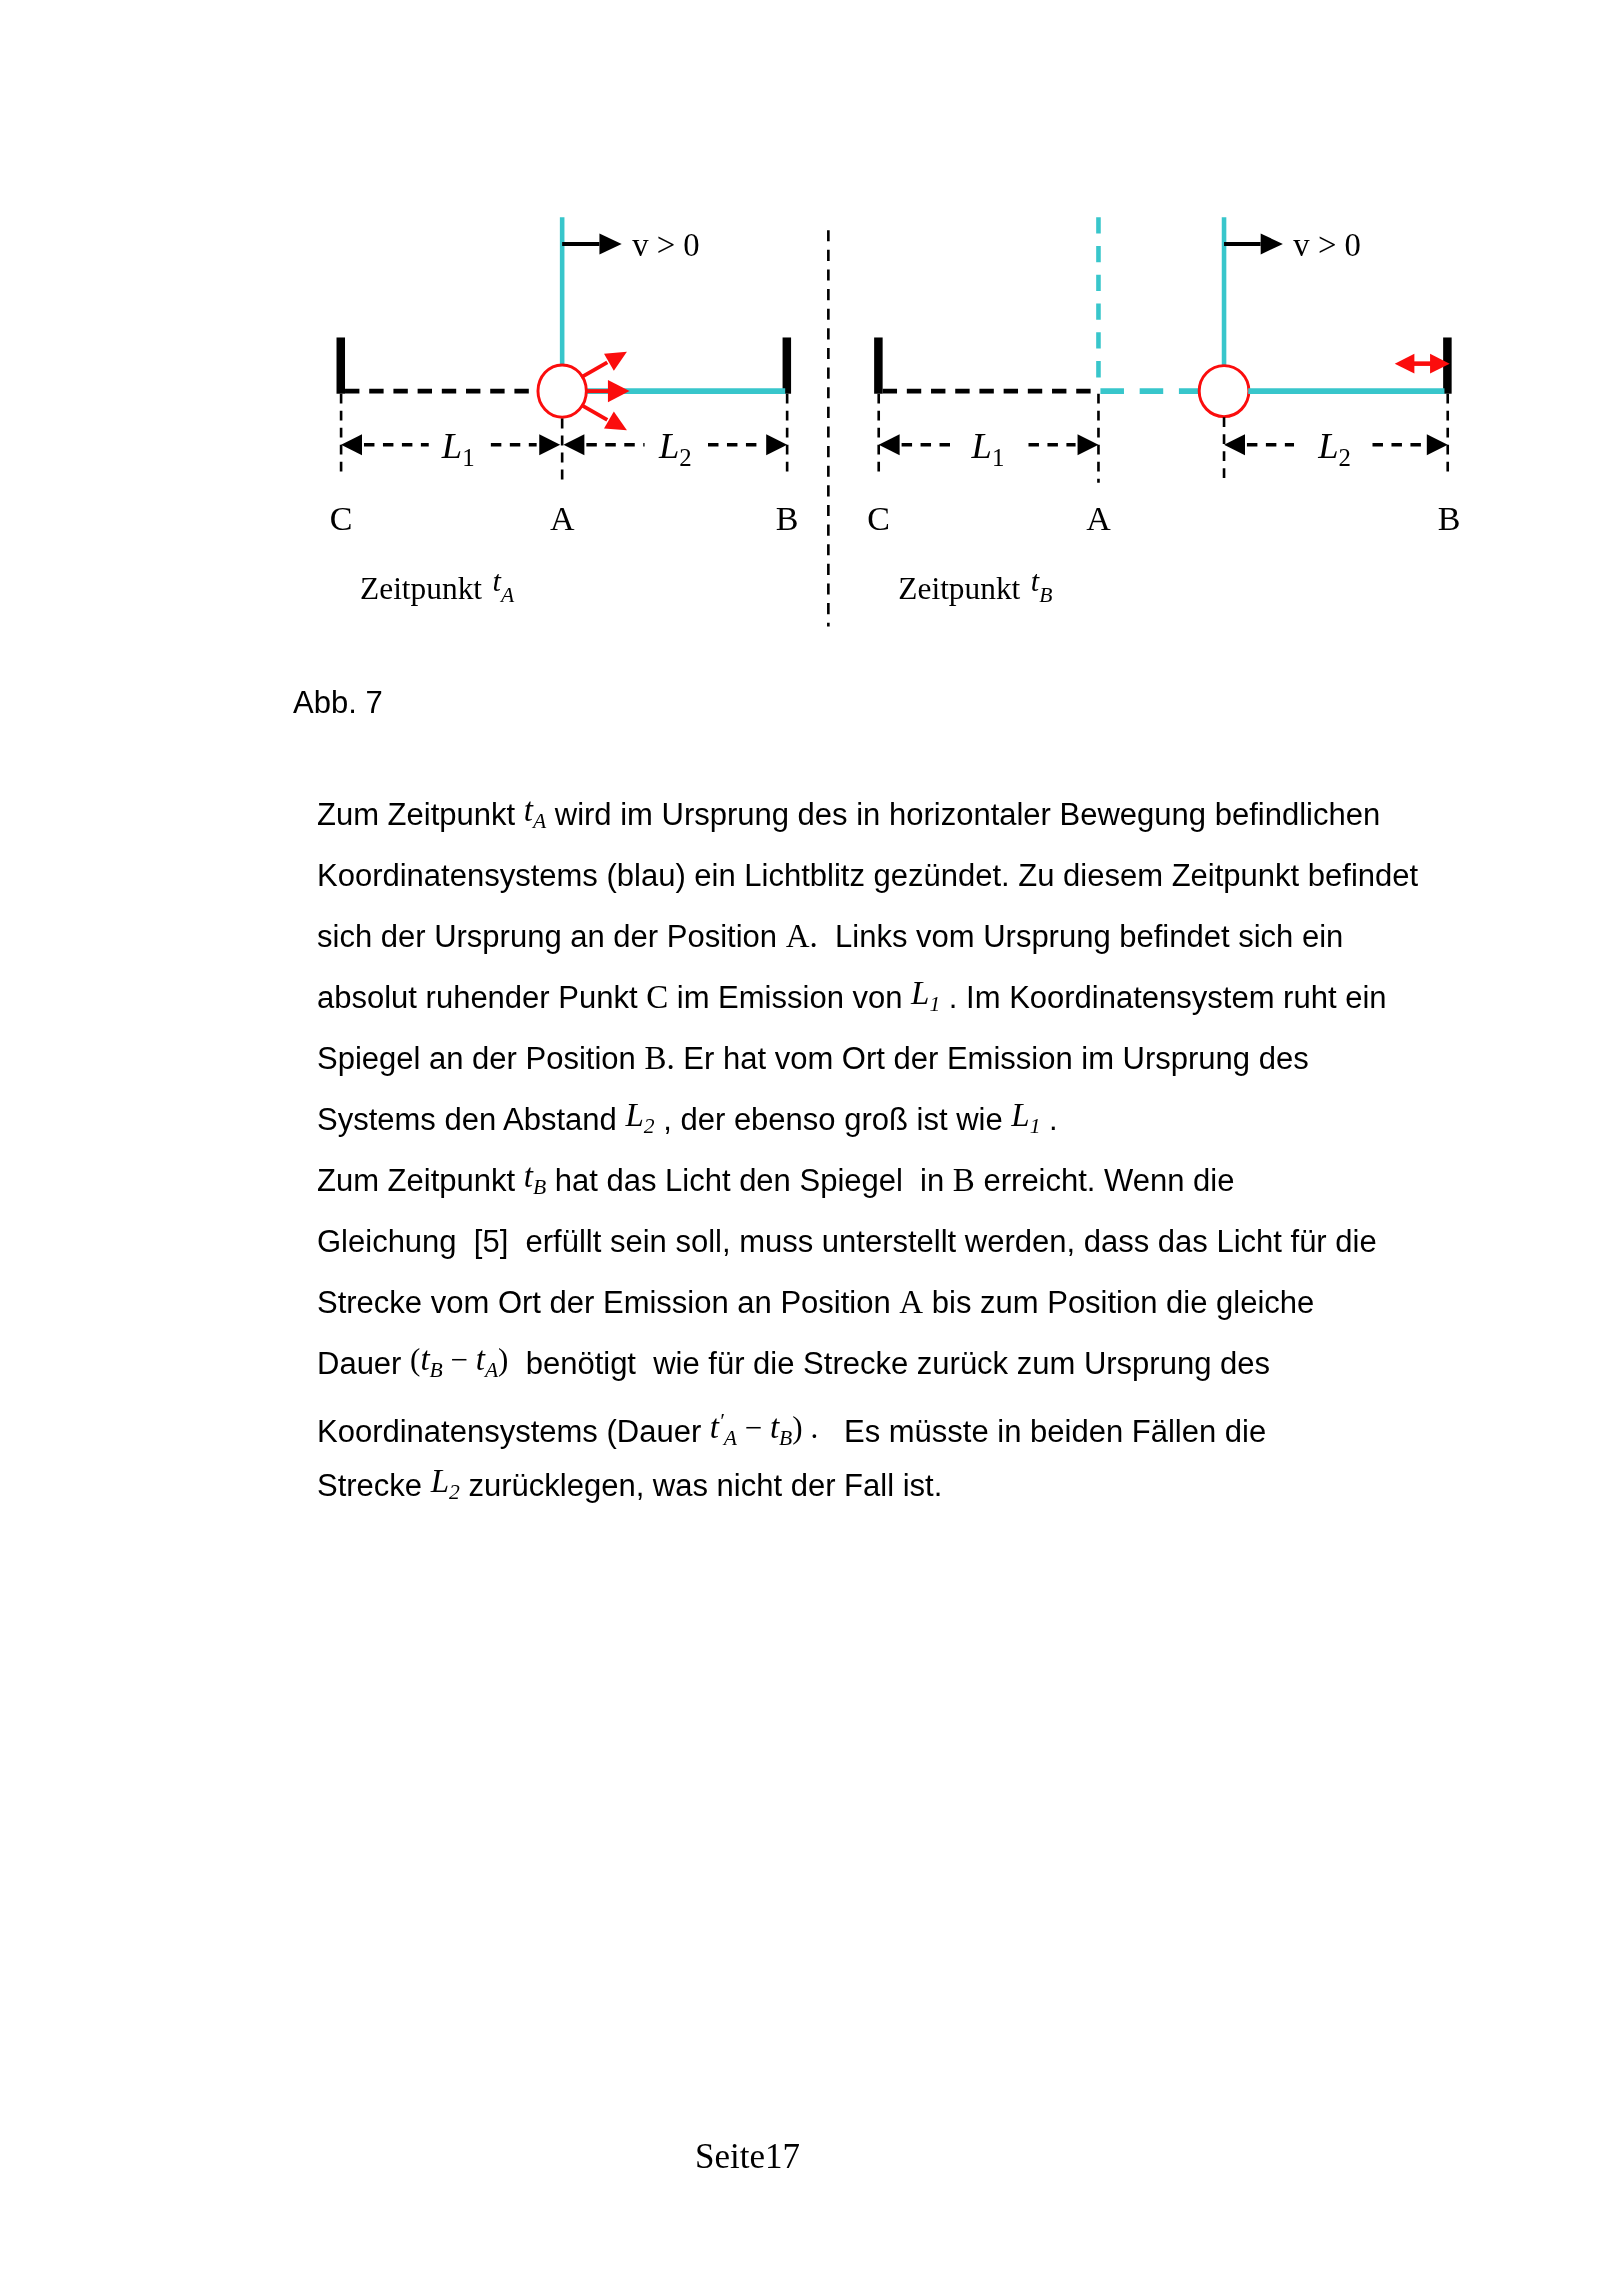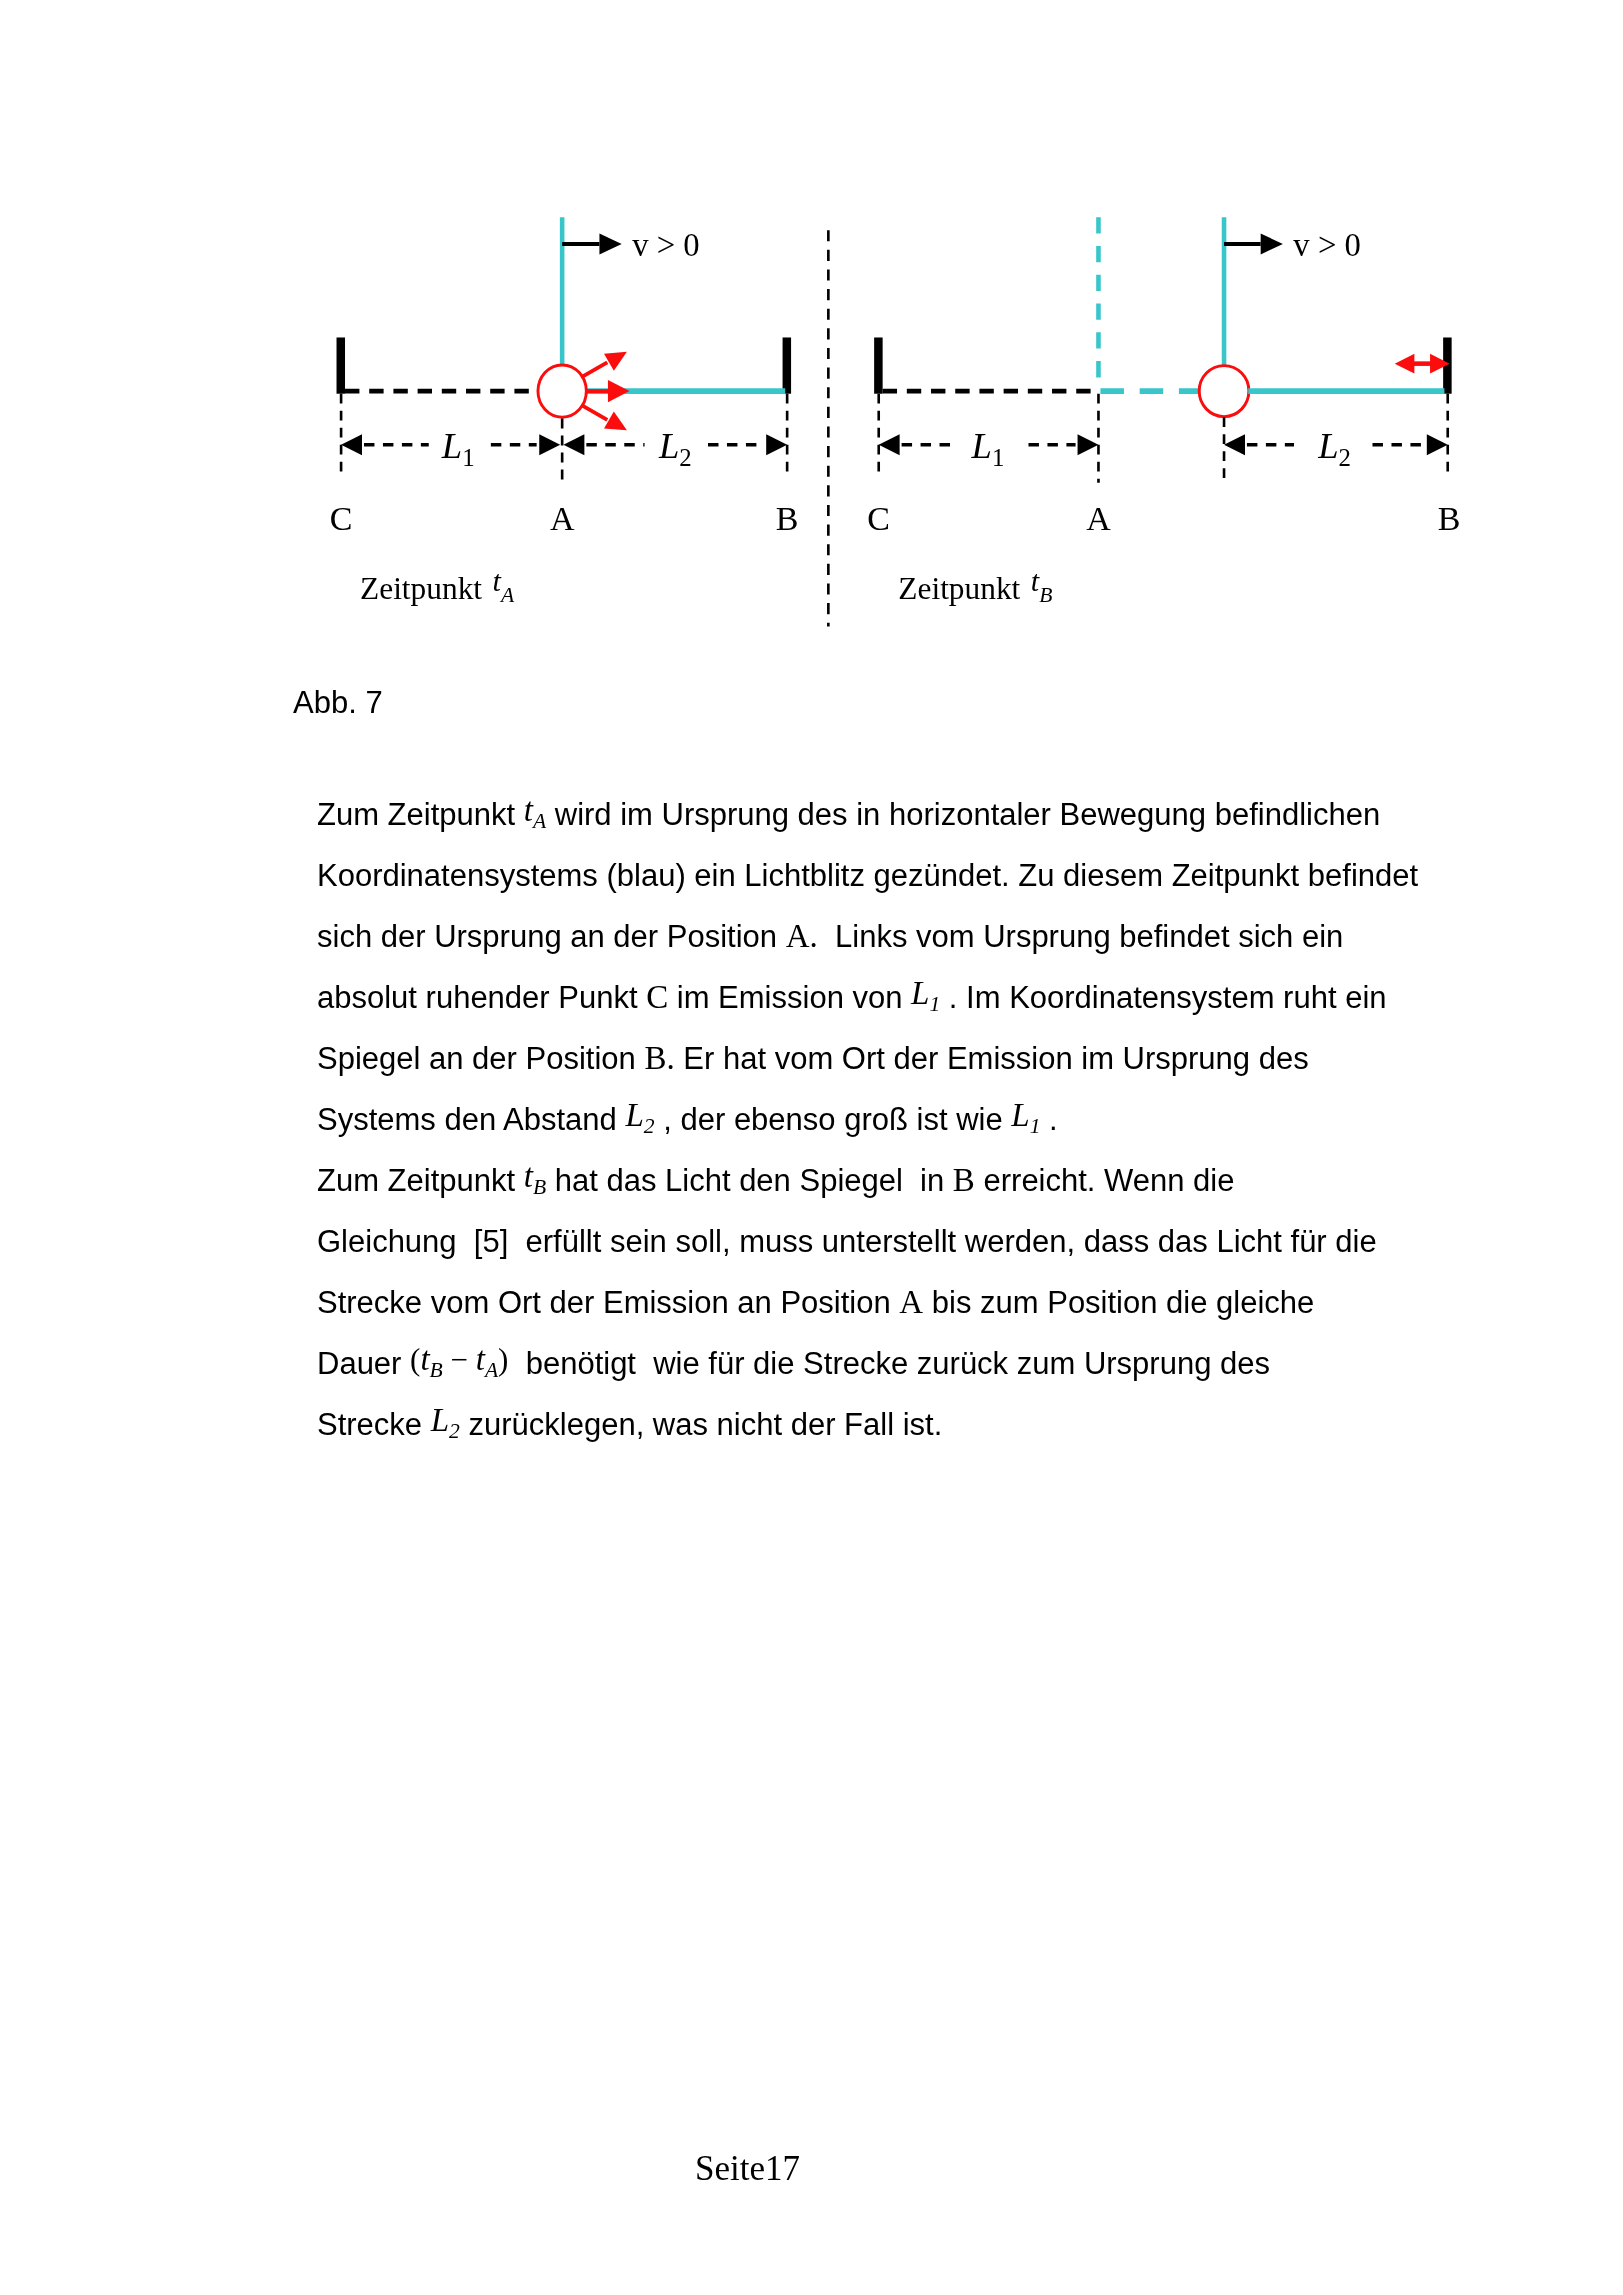--- a/index.html
+++ b/index.html
@@ -44,21 +44,21 @@
          font-size:31px;color:var(--ink);margin-left:24px;}
   .seg-t{font-family:"Liberation Sans",sans-serif;}
   .seg-r{font-family:"Liberation Serif",serif;font-size:33px;}
   .seg-i{font-family:"Liberation Serif",serif;font-style:italic;font-size:33px;
          position:relative;top:-3.9px;}
   .seg-mr{font-family:"Liberation Serif",serif;font-size:31px;position:relative;top:-3.9px;}
   .sub{font-size:21.6px;vertical-align:-7.2px;}
   .sup{font-size:21.6px;vertical-align:10.5px;letter-spacing:0;}
 
   .footer{position:absolute;left:0;top:2137px;width:100%;display:flex;justify-content:center;
-          font-family:"Liberation Serif",serif;font-size:35px;color:var(--ink);margin-top:12px;}
+          font-family:"Liberation Serif",serif;font-size:35px;color:var(--ink);}
 </style>
 </head>
 <body>
 
 <div class="page">
 
   <svg class="fig" viewBox="0 0 2482 3509">
 
     <g>
       <line class="cy cyv" x1="859" y1="332" x2="859" y2="560"></line>
@@ -151,20 +151,21 @@
       <div class="tline"><span class="seg-t">Zum Zeitpunkt </span><span class="seg-i">t<span class="sub">A</span></span><span class="seg-t"> wird im Ursprung des in horizontaler Bewegung befindlichen</span></div>
       <div class="tline"><span class="seg-t">Koordinatensystems (blau) ein Lichtblitz gezündet. Zu diesem Zeitpunkt befindet</span></div>
       <div class="tline"><span class="seg-t">sich der Ursprung an der Position </span><span class="seg-r">A.</span><span class="seg-t">&nbsp; Links vom Ursprung befindet sich ein</span></div>
       <div class="tline"><span class="seg-t">absolut ruhender Punkt </span><span class="seg-r">C</span><span class="seg-t"> im Emission von </span><span class="seg-i">L<span class="sub">1</span></span><span class="seg-t"> . Im Koordinatensystem ruht ein</span></div>
       <div class="tline"><span class="seg-t">Spiegel an der Position </span><span class="seg-r">B.</span><span class="seg-t"> Er hat vom Ort der Emission im Ursprung des</span></div>
       <div class="tline"><span class="seg-t">Systems den Abstand </span><span class="seg-i">L<span class="sub">2</span></span><span class="seg-t"> , der ebenso groß ist wie </span><span class="seg-i">L<span class="sub">1</span></span><span class="seg-t"> .</span></div>
       <div class="tline"><span class="seg-t">Zum Zeitpunkt </span><span class="seg-i">t<span class="sub">B</span></span><span class="seg-t"> hat das Licht den Spiegel &nbsp;in </span><span class="seg-r">B</span><span class="seg-t"> erreicht. Wenn die</span></div>
       <div class="tline"><span class="seg-t">Gleichung &nbsp;[5] &nbsp;erfüllt sein soll, muss unterstellt werden, dass das Licht für die</span></div>
       <div class="tline"><span class="seg-t">Strecke vom Ort der Emission an Position </span><span class="seg-r">A</span><span class="seg-t"> bis zum Position die gleiche</span></div>
       <div class="tline"><span class="seg-t">Dauer </span><span class="seg-mr">(</span><span class="seg-i">t<span class="sub">B</span></span><span class="seg-mr"> − </span><span class="seg-i">t<span class="sub">A</span></span><span class="seg-mr">)</span><span class="seg-t"> &nbsp;benötigt &nbsp;wie für die Strecke zurück zum Ursprung des</span></div>
+      <div class="tline"><span class="seg-t">Koordinatensystems (Dauer </span><span class="seg-i">t<span class="sup">′</span><span class="sub">A</span></span><span class="seg-mr"> − </span><span class="seg-i">t<span class="sub">B</span></span><span class="seg-mr">) .</span><span class="seg-t"> &nbsp; Es müsste in beiden Fällen die</span></div>
       <div class="tline"><span class="seg-t">Strecke </span><span class="seg-i">L<span class="sub">2</span></span><span class="seg-t"> zurücklegen, was nicht der Fall ist.</span></div>
     </div>
 
   <div class="footer">
     <span>Seite</span>
     <span>17</span>
   </div>
 
 </div>
 

